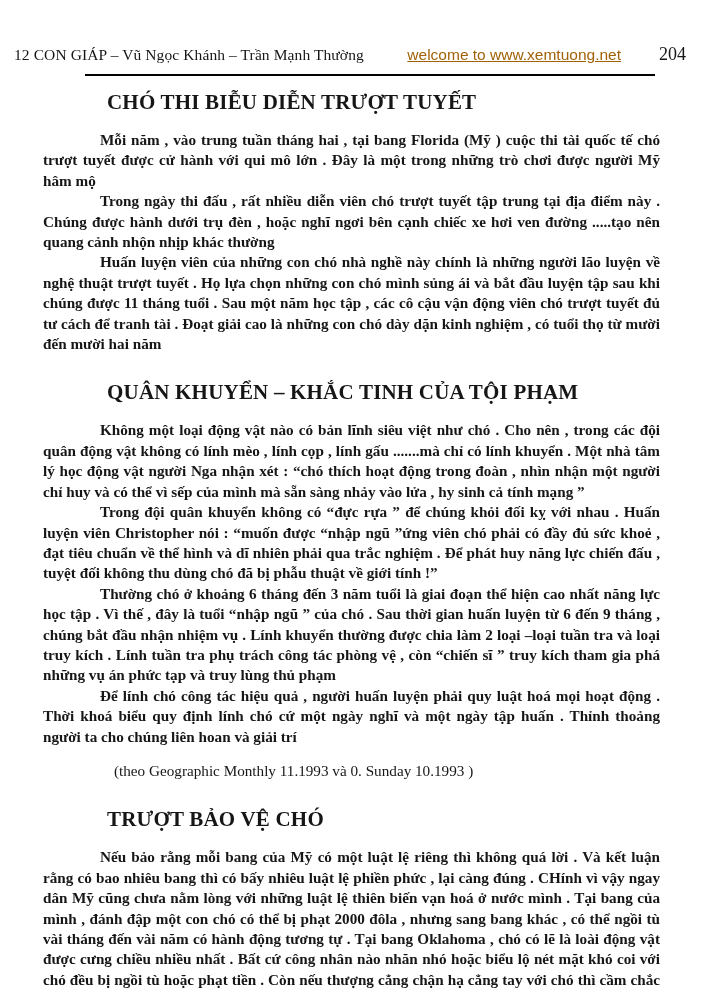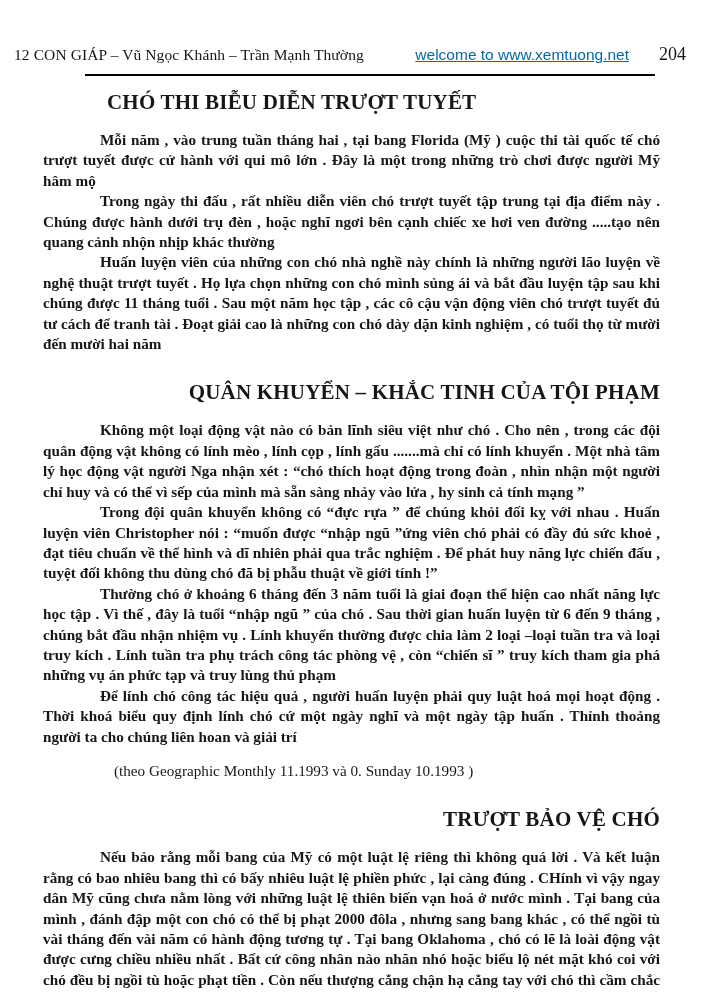--- a/index.html
+++ b/index.html
@@ -25,23 +25,23 @@
   }
   .book-title {
     font-weight: normal;
     font-size: 15.5px;
     letter-spacing: 0.1px;
   }
   .site-link {
     font-family: "Liberation Sans", sans-serif;
     font-size: 15.5px;
     text-decoration: underline;
-    color: #0369a1;
+    color: #a16207;
     margin-left: auto;
-    margin-right: 30px;
+    margin-right: 38px;
     cursor: pointer;
   }
   .page-number {
     font-size: 18px;
   }
   .rule {
     border: 0;
     border-top: 2px solid #000;
     margin: 9px 47px 0 85px;
   }
@@ -50,21 +50,20 @@
   }
   .section-heading {
     font-size: 21px;
     font-weight: bold;
     letter-spacing: 0.2px;
     margin: 13px 0 15px 64px;
     line-height: 26px;
   }
   .section-heading.gap-top {
     margin-top: 25px;
-    text-align: right;
   }
   .body-par {
     font-size: 15.2px;
     line-height: 20.4px;
     text-align: justify;
     text-indent: 57px;
     margin: 0;
     font-weight: bold;
   }
   .citation {

